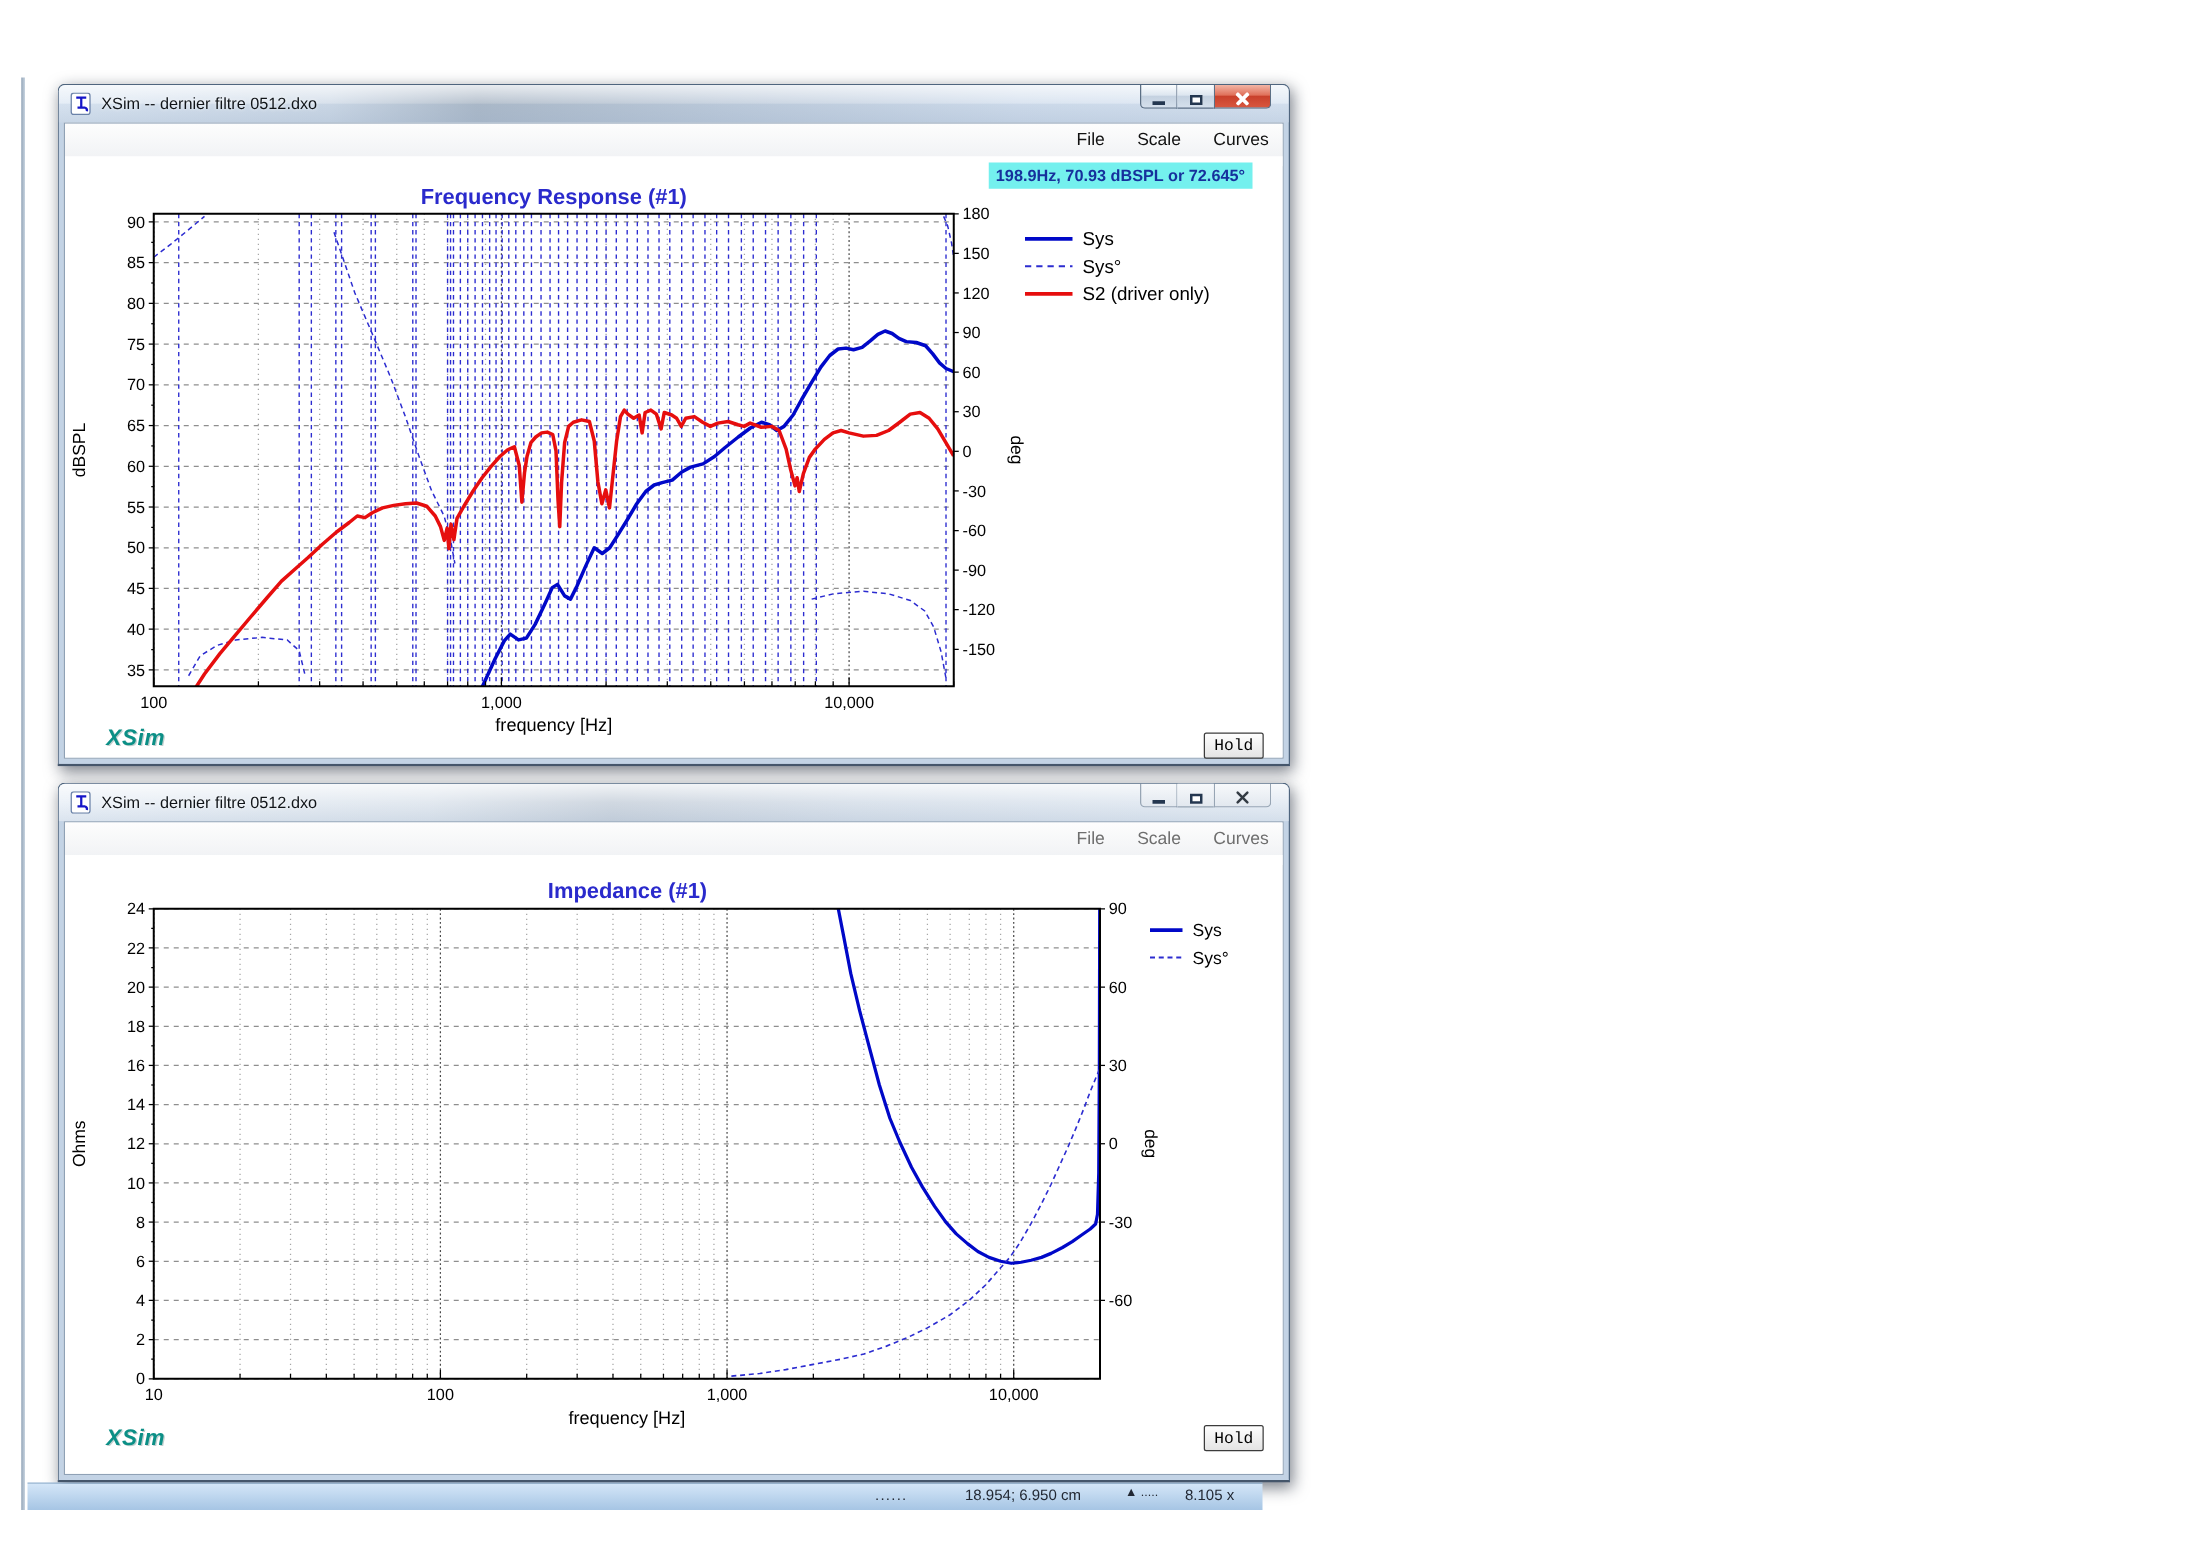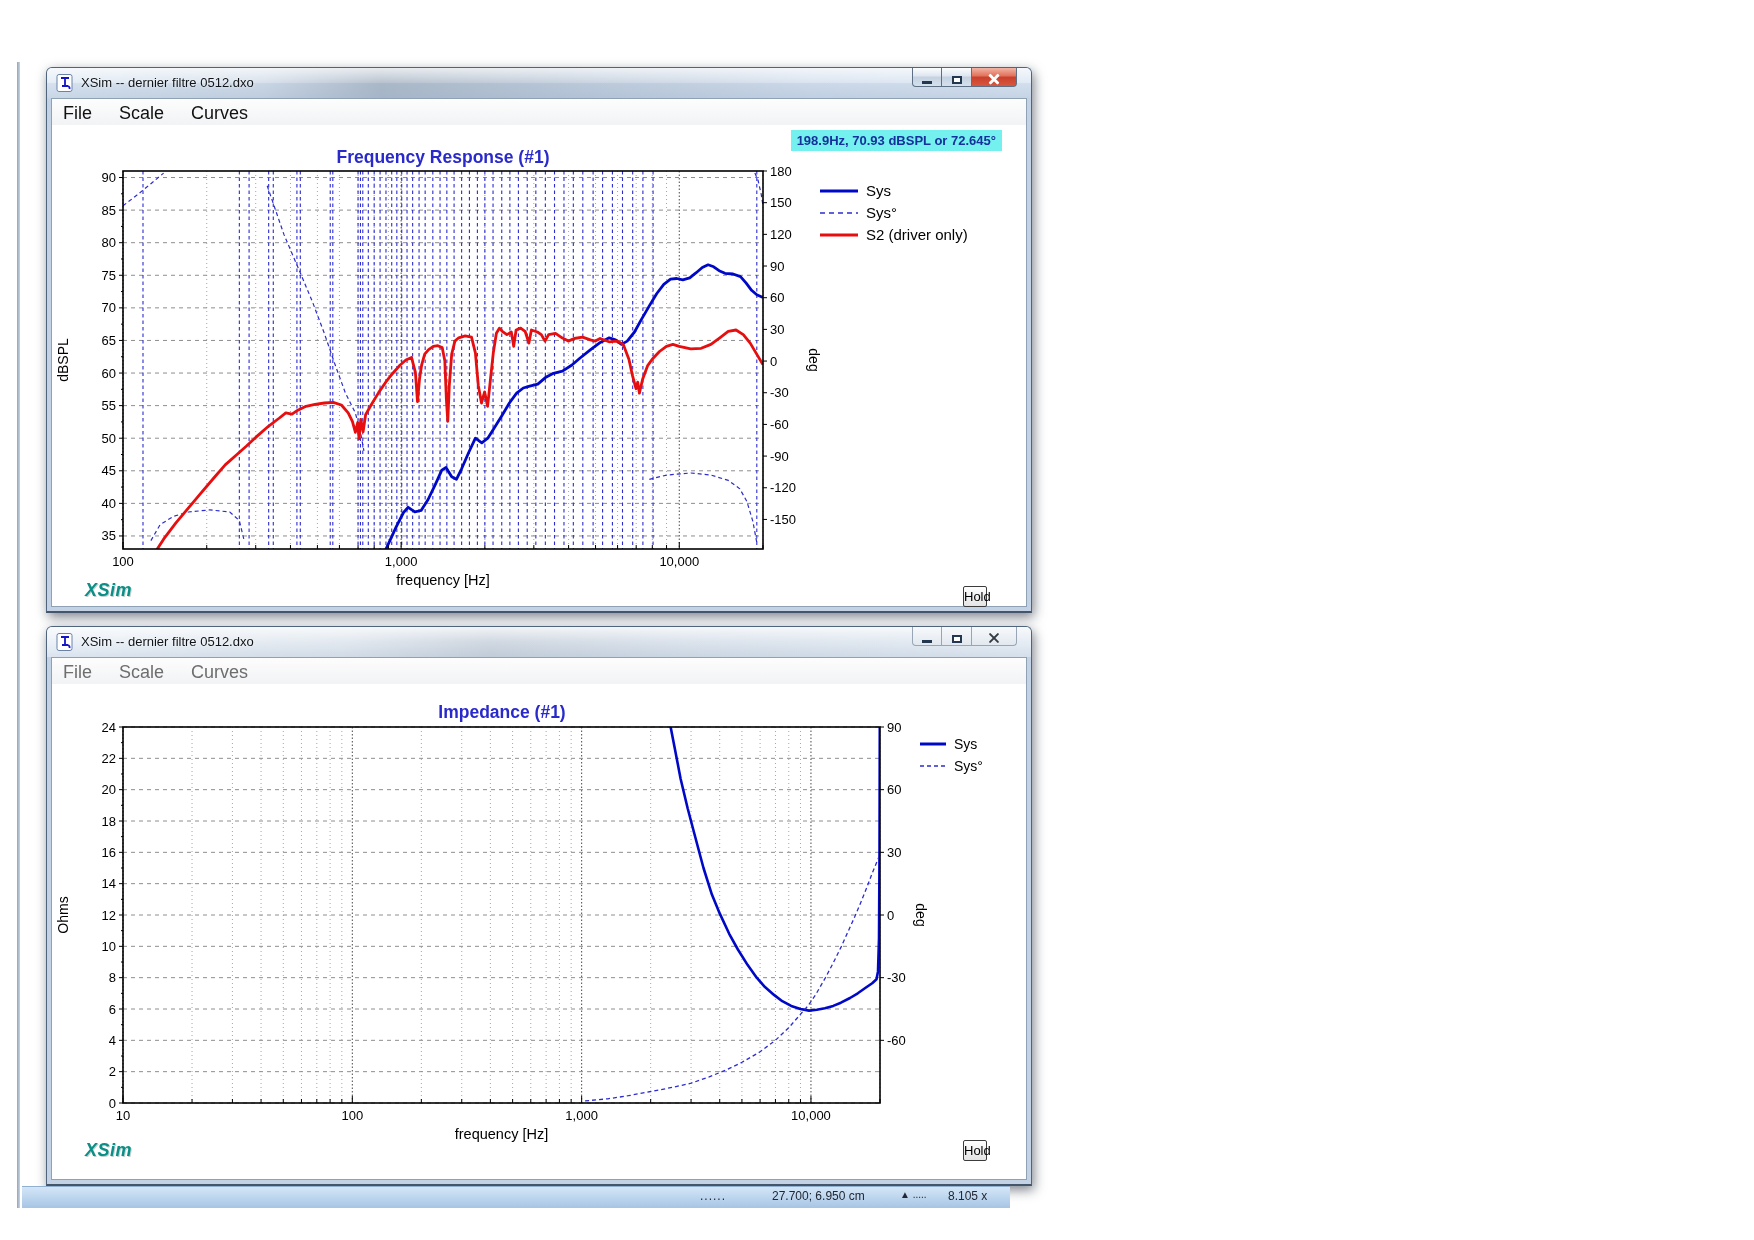--- a/index.html
+++ b/index.html
@@ -51,36 +51,36 @@
   .g-x { display:block; width:11px; height:11px; margin:3px auto 0; position:relative; }
   .g-x::before,.g-x::after { content:""; position:absolute; left:50%; top:50%; width:13px; height:2.6px;
         background:#fff; border-radius:1px; }
   .g-x::before { transform:translate(-50%,-50%) rotate(45deg); }
   .g-x::after  { transform:translate(-50%,-50%) rotate(-45deg); }
   .win2 .g-x::before,.win2 .g-x::after { background:#333b44; height:2px; }
 
   .client { position:absolute; left:4px; right:4px; top:30px; bottom:4px;
             background:#fff; border:1px solid #8fa1b5; }
   .menubar { height:35px; border-bottom:1px solid #cfcfcf;
-             background:linear-gradient(#fdfdfd,#eef0f3); font-size:18px; color:#111; }
+             background:linear-gradient(#fdfdfd,#eef0f3); font-size:14px; color:#111;text-align:right; }
   .menubar span { display:inline-block; padding:4px 11px 0 11px; height:25px; }
   .win2 .menubar span { color:#6e6e6e; }
 
   .chart-area { position:absolute; left:0; right:0; top:26px; bottom:0; background:#fff; }
   .chart-area svg { position:absolute; left:0; top:0; }
 
   .readout { position:absolute; right:24px; top:5px; height:21px; line-height:21px;
              background:#74f0ee; color:#16309c; font-size:13px; font-weight:bold;
              padding:0 6px; white-space:nowrap; }
   .xsim-logo { position:absolute; left:33px; font-size:18px; font-weight:bold; font-style:italic;
                color:#0b8f86; letter-spacing:.5px; text-shadow:1px 1px 0 rgba(6,63,59,.25);text-align:center; }
   .win1 .xsim-logo { top:455px; }
   .win2 .xsim-logo { top:456px; }
-  .hold-btn { position:absolute; left:911px; width:24px; height:21px; font-size:13px;
-              font-family:Liberation Sans, sans-serif; color:#000;
+  .hold-btn { position:absolute; left:911px; width:48px; height:21px; font-size:13px;
+              font-family:Liberation Mono, monospace; color:#000;
               background:linear-gradient(#fefefe,#e4e4e4); border:1px solid #3c3c3c; border-radius:2px; }
   .win1 .hold-btn { top:461px; }
   .win2 .hold-btn { top:456px; }
 </style>
 </head>
 <body>
 
 <div class="page">
 
   <div class="bg-edge"></div>
@@ -497,18 +497,18 @@
             </g>
           </svg>
         <div class="xsim-logo">XSim</div>
         <button class="hold-btn">Hold</button>
       </div>
     </div>
   </section>
 
   <div class="status-strip">
     <span class="ss-dots1">......</span>
-    <span class="ss-meas">27.700; 6.950 cm</span>
+    <span class="ss-meas">18.954; 6.950 cm</span>
     <span class="ss-mark">▲ .....</span>
     <span class="ss-scale">8.105 x</span>
   </div>
 
 </div>
 
 </body></html>

